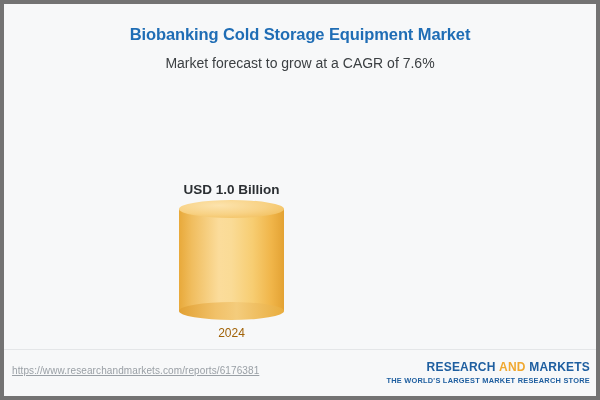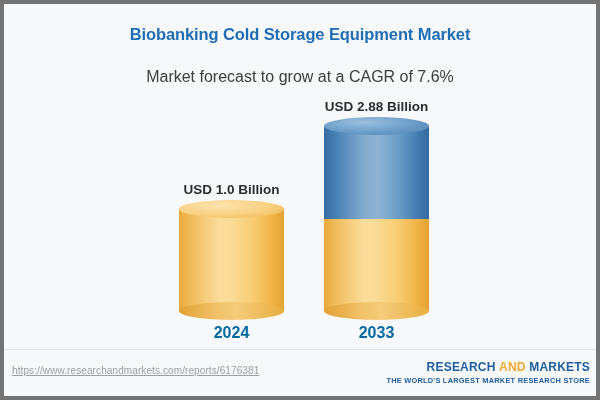--- a/index.html
+++ b/index.html
@@ -30,22 +30,22 @@
     text-align: center;
   }
   .chart-title {
     font-size: 16.5px;
     font-weight: bold;
     color: #1f6db5;
     letter-spacing: -0.1px;
     line-height: 20px;
   }
   .chart-subtitle {
-    margin-top: 24px;
-    font-size: 16px;
+    margin-top: 10px;
+    font-size: 14px;
     font-weight: normal;
     color: #3c4043;
     line-height: 18px;
   }
 
   
   .plot {
     position: absolute;
     left: 0;
     top: 0;
@@ -70,23 +70,23 @@
     color: #2b2f33;
     line-height: 16px;
   }
 
   .cat-label {
     position: absolute;
     left: 50%;
     transform: translateX(-50%);
     bottom: -30px;
     white-space: nowrap;
-    font-size: 16px;
-    font-weight: bold;
-    color: #0369a1;
+    font-size: 12px;
+    font-weight: normal;
+    color: #a16207;
     line-height: 16px;
   }
 
   .cylinder {
     position: relative;
     width: 105px;
   }
 
   
   .seg {
@@ -224,39 +224,20 @@
         <div class="seg gold" style="bottom: 0; height: 102px;">
           <div class="body"></div>
           <div class="foot"></div>
           <div class="cap"></div>
         </div>
       </div>
 
       <div class="cat-label">2024</div>
     </div>
 
-    <div class="bar-group g-2033">
-      <div class="value-label" style="bottom: 196px;">USD 2.88 Billion</div>
-
-      <div class="cylinder" style="height: 185px;">
-        <div class="shadow"></div>
-
-        <div class="seg gold" style="bottom: 0; height: 92px;">
-          <div class="body"></div>
-          <div class="foot"></div>
-        </div>
-
-        <div class="seg blue" style="bottom: 92px; height: 93px;">
-          <div class="body"></div>
-          <div class="cap"></div>
-        </div>
-      </div>
-
-      <div class="cat-label">2033</div>
-    </div>
 
   </div>
 
   <div class="footer">
     <div class="footer-url">https://www.researchandmarkets.com/reports/6176381</div>
 
     <div class="logo">
       <div class="logo-main"><span>RESEARCH</span><span>&nbsp;</span><span class="logo-and">AND</span><span>&nbsp;</span><span>MARKETS</span></div>
       <div class="logo-tag">THE WORLD'S LARGEST MARKET RESEARCH STORE</div>
     </div>

